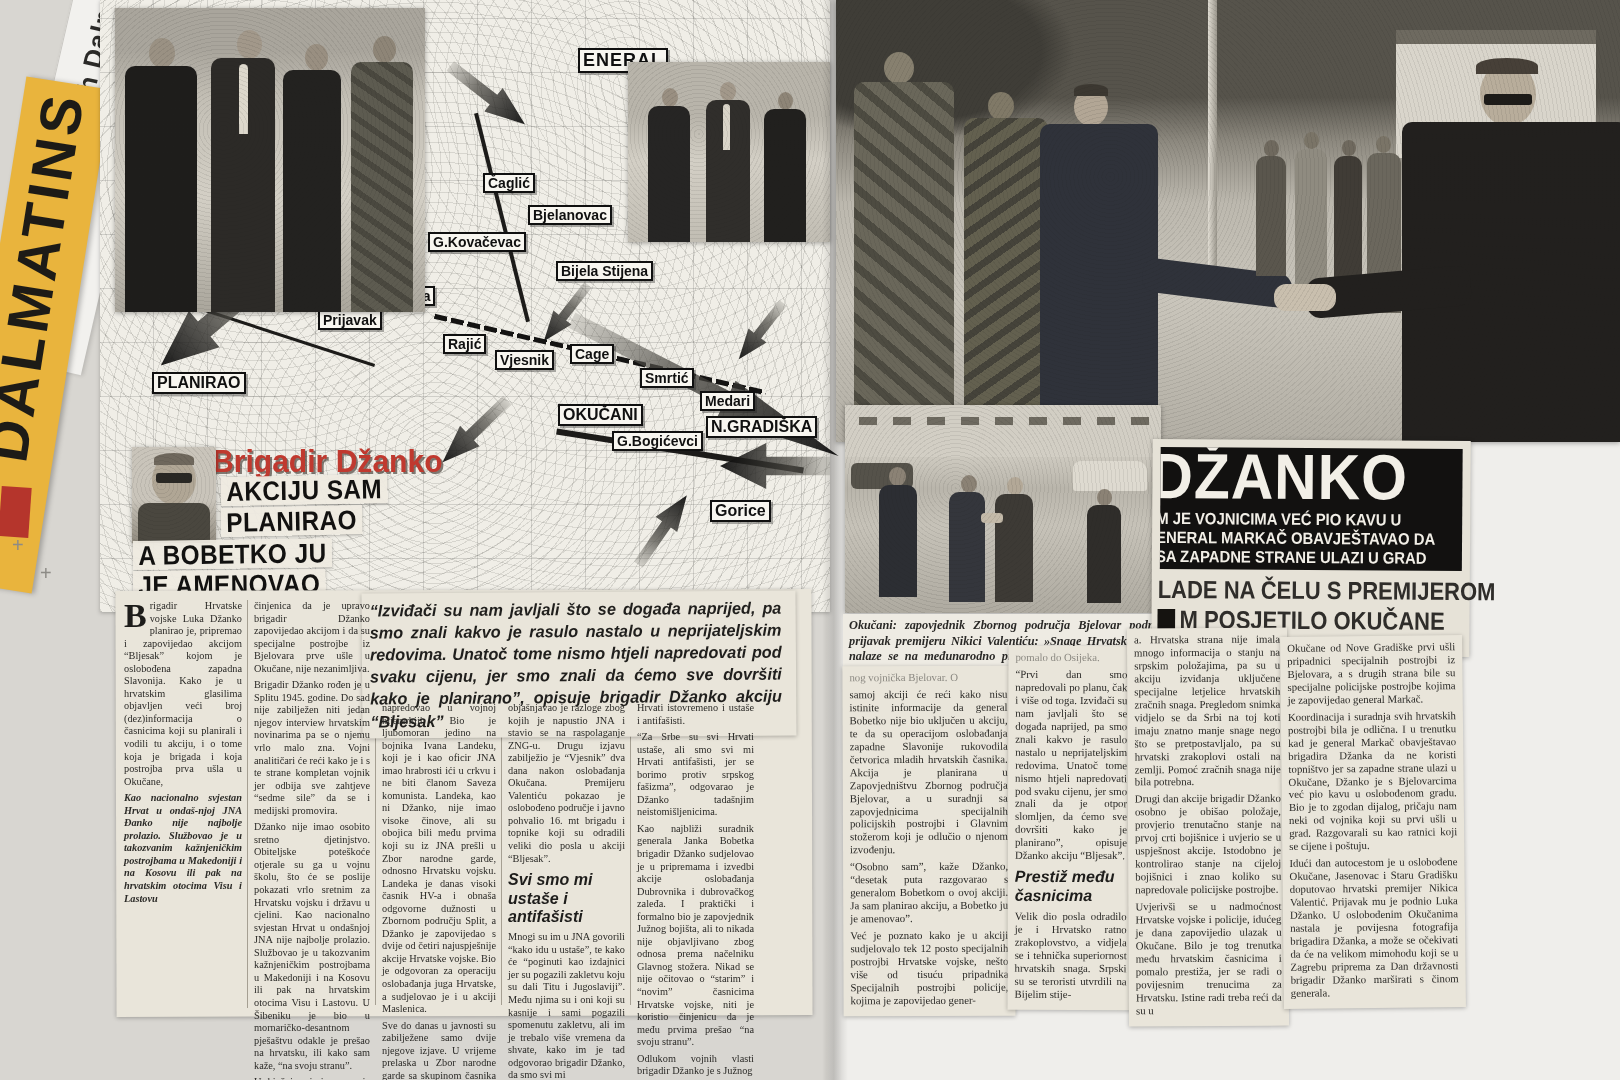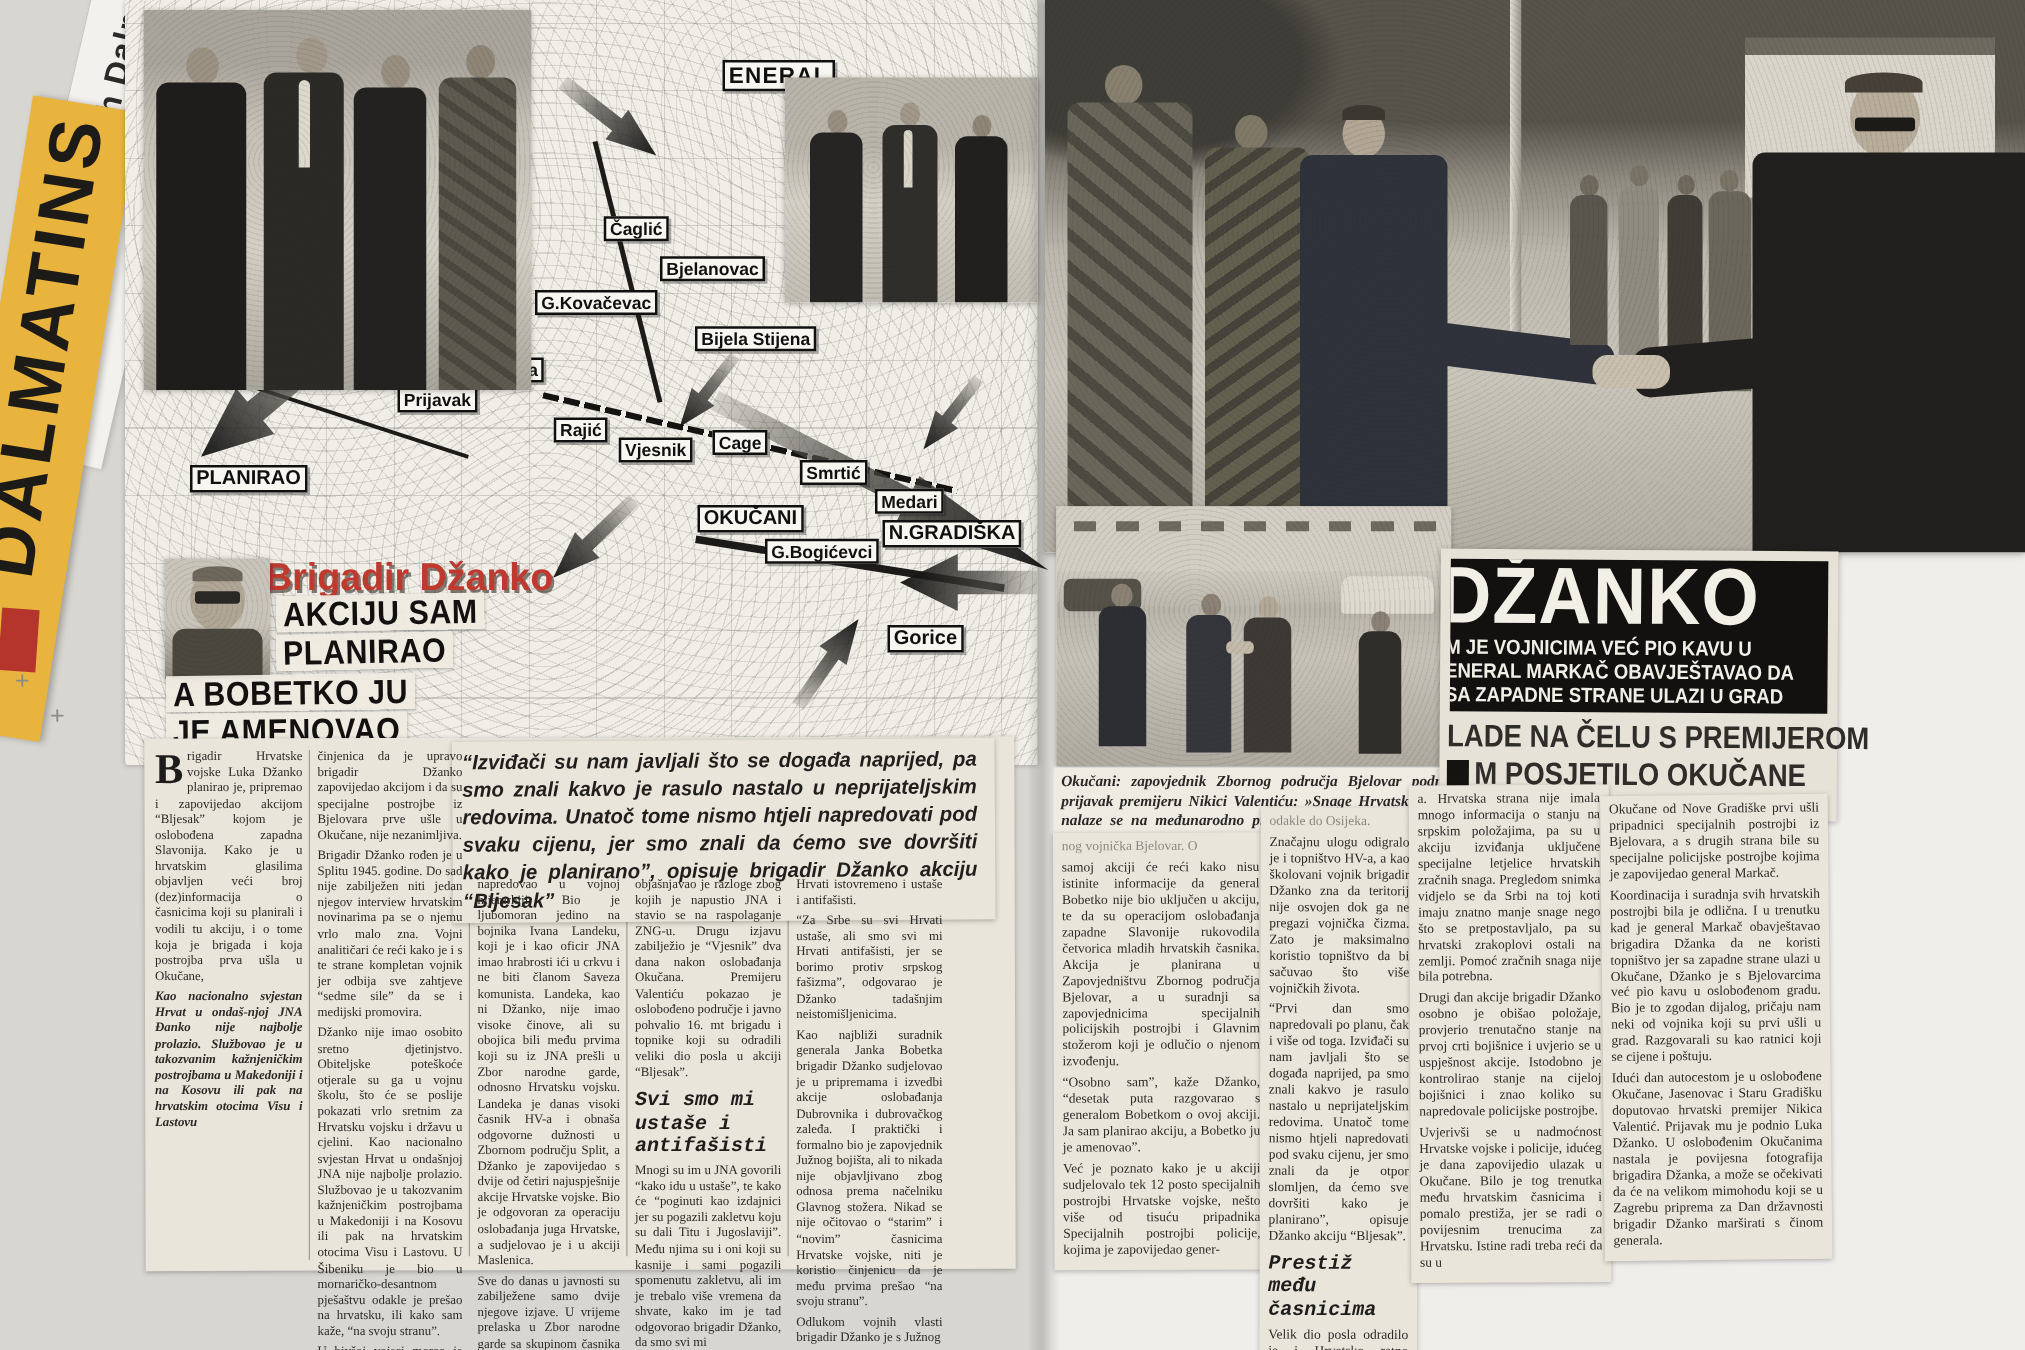--- a/index.html
+++ b/index.html
@@ -56,21 +56,21 @@
   .paper{background:#e9e5da;box-shadow:0 1px 4px rgba(0,0,0,.28);}
   .intro{left:362px;top:592px;width:418px;padding:6px 8px;transform:rotate(-.4deg);}
   .intro p{margin:0;font-family:"Liberation Sans",sans-serif;font-weight:bold;font-style:italic;
            font-size:16.5px;line-height:1.34;color:#201f1d;text-align:justify;transform:scaleX(.985);transform-origin:left;}
   .colrule{position:absolute;width:1px;background:#a59f92;}
   .ncol p{margin:0 0 4px;font-size:10.3px;line-height:1.22;color:#2b2a27;text-align:justify;}
   .ncol{position:absolute;}
   .dropcap{float:left;font-size:34px;line-height:.82;font-weight:bold;padding:2px 3px 0 0;color:#1d1c1a;}
   .pullq{font-family:"Liberation Serif",serif;font-weight:bold;font-style:italic;font-size:15.5px;line-height:1.42;
          color:#232220;text-align:justify;}
-  .subhead{font-family:Liberation Mono, monospace;font-weight:bold;font-style:italic;font-size:16px;
+  .subhead{font-family:Liberation Sans, sans-serif;font-weight:bold;font-style:italic;font-size:16px;
            line-height:1.15;color:#1e1d1b;margin:6px 0 5px;}
   
   .caption{left:843px;top:614px;width:320px;padding:4px 6px;background:#eeebe3;}
   .caption p{margin:0;font-size:12.3px;line-height:1.28;font-weight:bold;font-style:italic;color:#292826;text-align:justify;}
   .dzclip{left:1152px;top:440px;width:318px;height:216px;background:#e6e2d7;transform:rotate(.4deg);
           box-shadow:0 1px 5px rgba(0,0,0,.3);}
   .dzbox{position:absolute;left:8px;top:8px;width:302px;height:122px;background:#121110;overflow:hidden;}
   .dztitle{position:absolute;left:-10px;top:-4px;font-family:"Liberation Sans",sans-serif;font-weight:bold;
            font-size:64px;line-height:1.05;color:#f2efe7;letter-spacing:1px;transform:scaleX(.92);transform-origin:left;white-space:nowrap;}
   .dzline{position:absolute;left:-4px;font-family:"Liberation Sans",sans-serif;font-weight:bold;font-size:16.5px;
@@ -280,22 +280,21 @@
     <div class="deck" style="top:166px;"><span class="blockbar"></span><span>M POSJETILO OKUČANE</span></div>
   </div>
 
   <div class="rcol paper" style="left:843px;top:666px;width:158px;transform:rotate(-.2deg);">
     <p class="cutline">nog vojnička Bjelovar. O</p>
     <p>samoj akciji će reći kako nisu istinite informacije da general Bobetko nije bio uključen u akciju, te da su operacijom oslobađanja zapadne Slavonije rukovodila četvorica mladih hrvatskih časnika. Akcija je planirana u Zapovjedništvu Zbornog područja Bjelovar, a u suradnji sa zapovjednicima specijalnih policijskih postrojbi i Glavnim stožerom koji je odlučio o njenom izvođenju.</p>
     <p>“Osobno sam”, kaže Džanko, “desetak puta razgovarao s generalom Bobetkom o ovoj akciji. Ja sam planirao akciju, a Bobetko ju je amenovao”.</p>
     <p>Već je poznato kako je u akciji sudjelovalo tek 12 posto specijalnih postrojbi Hrvatske vojske, nešto više od tisuću pripadnika Specijalnih postrojbi policije, kojima je zapovijedao gener-</p>
   </div>
   <div class="rcol paper" style="left:1008px;top:646px;width:112px;transform:rotate(.15deg);font-size:0;">
-    <p class="cutline">odakle do Osijeka.</p>
-    <p>Značajnu ulogu odigralo je i topništvo HV-a, a kao školovani vojnik brigadir Džanko zna da teritorij nije osvojen dok ga ne pregazi vojnička čizma. Zato je maksimalno koristio topništvo da bi sačuvao što više vojničkih života.</p>
+    <p class="cutline">pomalo do Osijeka.</p>
     <p>“Prvi dan smo napredovali po planu, čak i više od toga. Izviđači su nam javljali što se događa naprijed, pa smo znali kakvo je rasulo nastalo u neprijateljskim redovima. Unatoč tome nismo htjeli napredovati pod svaku cijenu, jer smo znali da je otpor slomljen, da ćemo sve dovršiti kako je planirano”, opisuje Džanko akciju “Bljesak”.</p>
     <div class="subhead">Prestiž među časnicima</div>
     <p>Velik dio posla odradilo je i Hrvatsko ratno zrakoplovstvo, a vidjela se i tehnička superiornost hrvatskih snaga. Srpski su se teroristi utvrdili na Bijelim stije-</p>
   </div>
   <div class="rcol paper" style="left:1128px;top:628px;width:146px;transform:rotate(-.3deg);">
     <p>a. Hrvatska strana nije imala mnogo informacija o stanju na srpskim položajima, pa su u akciju izviđanja uključene specijalne letjelice hrvatskih zračnih snaga. Pregledom snimka vidjelo se da Srbi na toj koti imaju znatno manje snage nego što se pretpostavljalo, pa su hrvatski zrakoplovi ostali na zemlji. Pomoć zračnih snaga nije bila potrebna.</p>
     <p>Drugi dan akcije brigadir Džanko osobno je obišao položaje, provjerio trenutačno stanje na prvoj crti bojišnice i uvjerio se u uspješnost akcije. Istodobno je kontrolirao stanje na cijeloj bojišnici i znao koliko su napredovale policijske postrojbe.</p>
     <p>Uvjerivši se u nadmoćnost Hrvatske vojske i policije, idućeg je dana zapovijedio ulazak u Okučane. Bilo je tog trenutka među hrvatskim časnicima i pomalo prestiža, jer se radi o povijesnim trenucima za Hrvatsku. Istine radi treba reći da su u</p>
   </div>
   <div class="rcol paper" style="left:1282px;top:636px;width:168px;transform:rotate(-.6deg);">

